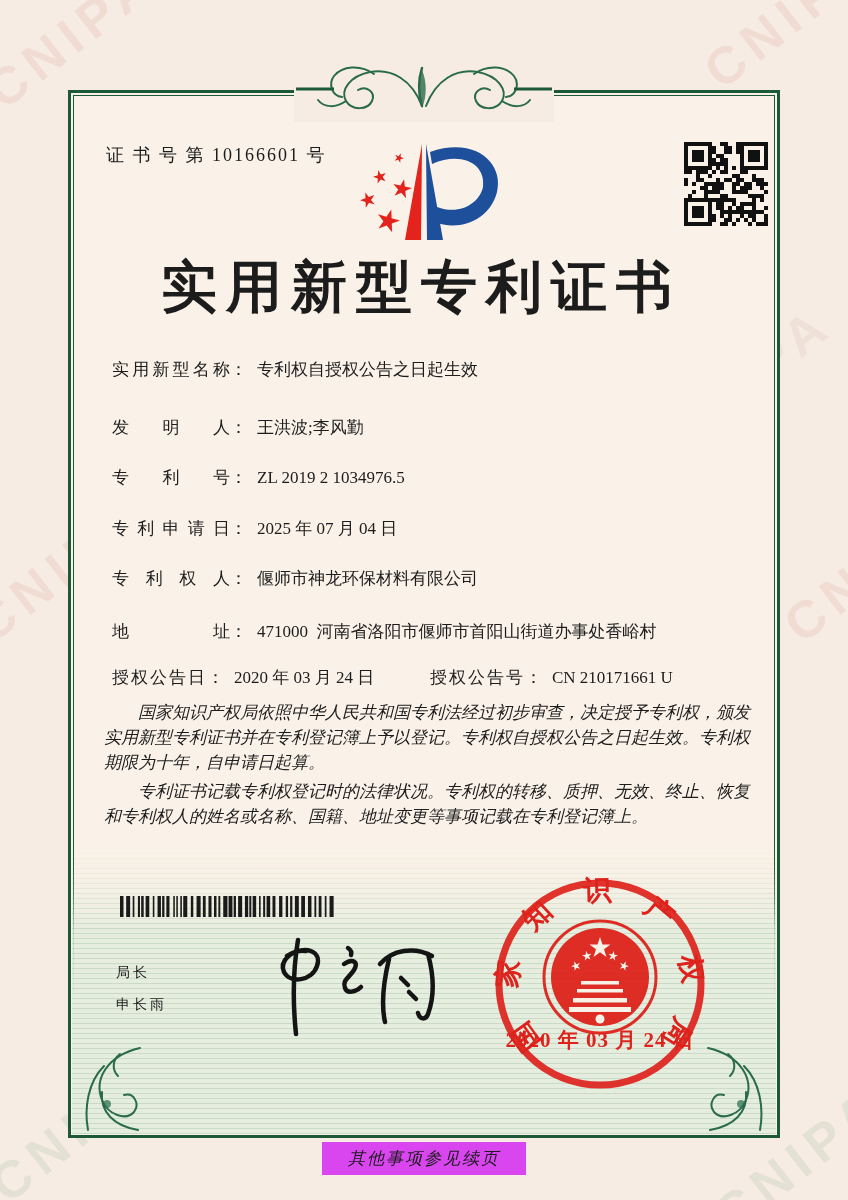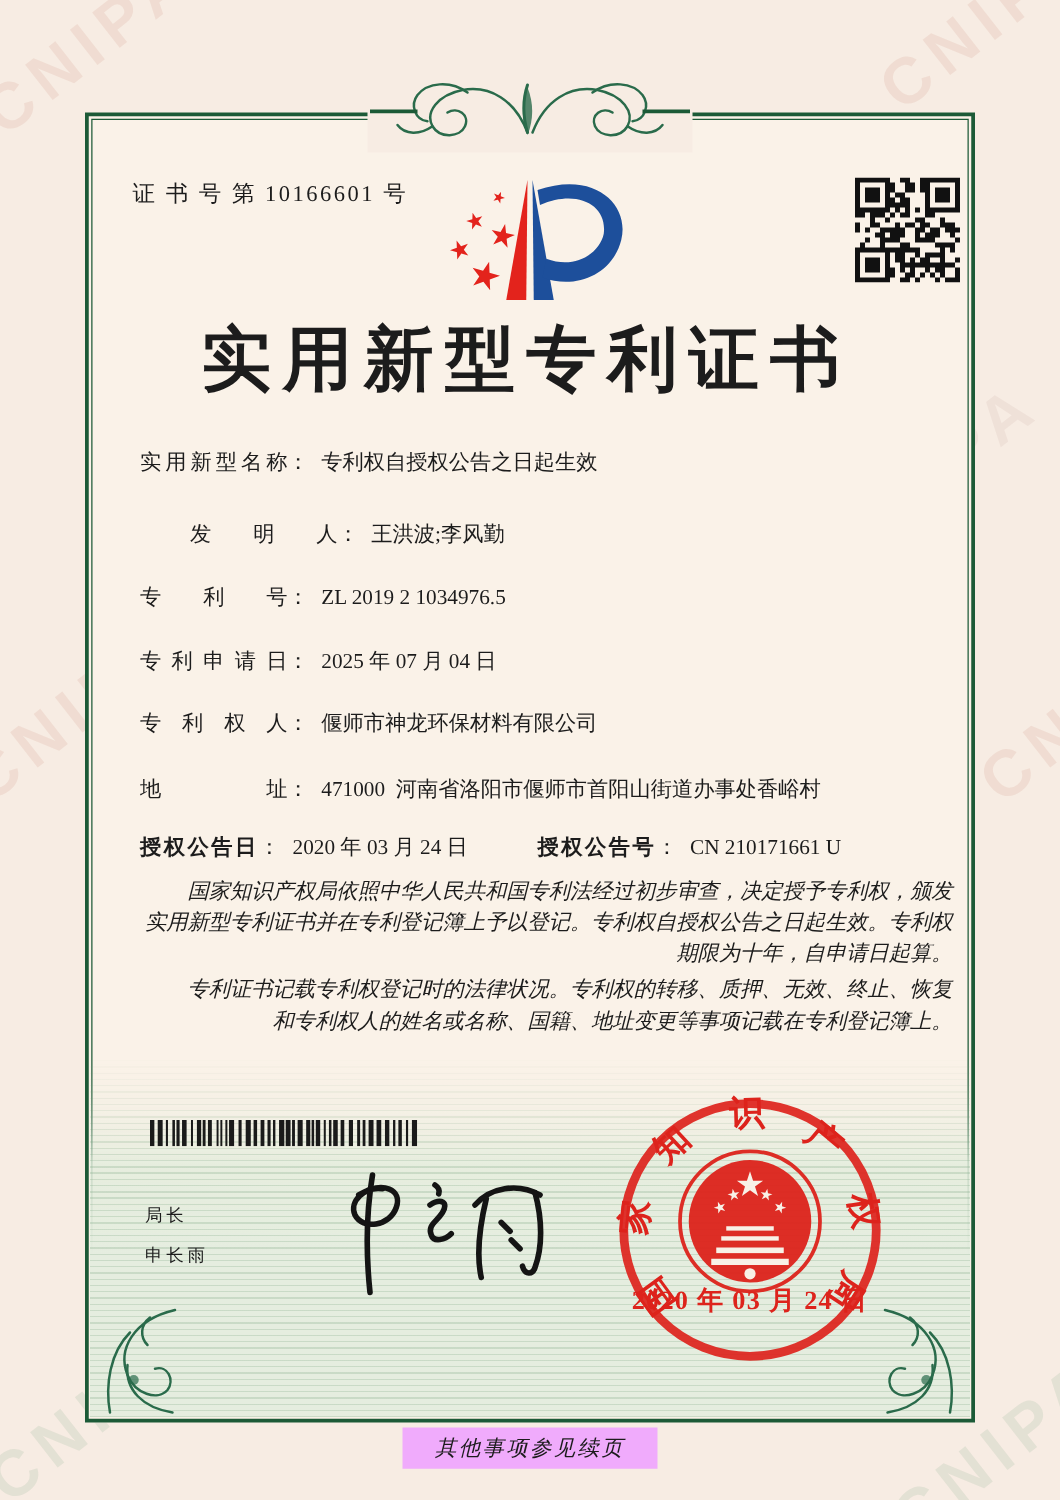--- a/index.html
+++ b/index.html
@@ -53,31 +53,30 @@
     position:absolute;left:68px;top:250px;width:706px;text-align:center;
     font-size:56px;font-weight:bold;letter-spacing:9px;z-index:4;
   }
 
   
   .row{position:absolute;left:112px;width:650px;font-size:17px;z-index:4;white-space:nowrap;}
   .row .lbl{
     display:inline-block;width:118px;text-align:justify;text-align-last:justify;
     vertical-align:top;
   }
-  .row .lbl.natural{width:auto;text-align:left;text-align-last:auto;letter-spacing:2px;font-weight:bold;}
+  .row .lbl.natural{width:auto;text-align:left;text-align-last:auto;letter-spacing:2px;}
   .row .colon{display:inline-block;margin-right:10px;}
   .row .val{white-space:pre-wrap;}
   .row .pair2{position:absolute;left:318px;top:0;}
 
   
   .paras{
     position:absolute;left:104px;top:700px;width:658px;z-index:4;
     font-size:17px;line-height:25px;font-style:italic;
     font-family:"Liberation Serif","DejaVu Serif",serif;
-    text-align:right;
   }
   .paras p{margin:0 0 4px 0;text-indent:2em;}
 
   
   .barcode{position:absolute;left:120px;top:896px;width:215px;height:21px;z-index:4;}
   .director{
     position:absolute;left:116px;top:964px;z-index:4;
     font-family:"Liberation Sans","DejaVu Sans",sans-serif;font-size:14px;letter-spacing:3px;
   }
   .director .name{margin-top:14px;}
@@ -90,21 +89,21 @@
   }
 
   .page-indicator{
     position:absolute;left:68px;top:1086px;width:706px;text-align:center;
     font-size:15px;letter-spacing:1px;z-index:4;
   }
   .continuation{
     position:absolute;left:0;top:1142px;width:848px;text-align:center;z-index:4;
   }
   .continuation span{
-    display:inline-block;background:#f0abfc;padding:5px 26px;
+    display:inline-block;background:#d946ef;padding:5px 26px;
     font-size:17px;font-style:italic;letter-spacing:2px;
   }
 </style>
 </head>
 <body>
 
 <div class="stage">
 
   <div class="wm" style="left:-28px;top:6px;">CNIPA</div>
   <div class="wm" style="left:690px;top:-14px;">CNIPA</div>
@@ -175,21 +174,21 @@
 
   <svg class="qr" id="qr-svg" viewBox="0 0 21 21">
       <path d="M0,0h1v1h-1zM1,0h1v1h-1zM2,0h1v1h-1zM3,0h1v1h-1zM4,0h1v1h-1zM5,0h1v1h-1zM6,0h1v1h-1zM9,0h1v1h-1zM10,0h1v1h-1zM13,0h1v1h-1zM14,0h1v1h-1zM15,0h1v1h-1zM16,0h1v1h-1zM17,0h1v1h-1zM18,0h1v1h-1zM19,0h1v1h-1zM20,0h1v1h-1zM0,1h1v1h-1zM6,1h1v1h-1zM7,1h1v1h-1zM10,1h1v1h-1zM11,1h1v1h-1zM13,1h1v1h-1zM14,1h1v1h-1zM20,1h1v1h-1zM0,2h1v1h-1zM2,2h1v1h-1zM3,2h1v1h-1zM4,2h1v1h-1zM6,2h1v1h-1zM7,2h1v1h-1zM10,2h1v1h-1zM11,2h1v1h-1zM13,2h1v1h-1zM14,2h1v1h-1zM16,2h1v1h-1zM17,2h1v1h-1zM18,2h1v1h-1zM20,2h1v1h-1zM0,3h1v1h-1zM2,3h1v1h-1zM3,3h1v1h-1zM4,3h1v1h-1zM6,3h1v1h-1zM8,3h1v1h-1zM9,3h1v1h-1zM14,3h1v1h-1zM16,3h1v1h-1zM17,3h1v1h-1zM18,3h1v1h-1zM20,3h1v1h-1zM0,4h1v1h-1zM2,4h1v1h-1zM3,4h1v1h-1zM4,4h1v1h-1zM6,4h1v1h-1zM7,4h1v1h-1zM9,4h1v1h-1zM10,4h1v1h-1zM14,4h1v1h-1zM16,4h1v1h-1zM17,4h1v1h-1zM18,4h1v1h-1zM20,4h1v1h-1zM0,5h1v1h-1zM6,5h1v1h-1zM7,5h1v1h-1zM8,5h1v1h-1zM9,5h1v1h-1zM10,5h1v1h-1zM14,5h1v1h-1zM20,5h1v1h-1zM0,6h1v1h-1zM1,6h1v1h-1zM2,6h1v1h-1zM3,6h1v1h-1zM4,6h1v1h-1zM5,6h1v1h-1zM6,6h1v1h-1zM8,6h1v1h-1zM10,6h1v1h-1zM12,6h1v1h-1zM14,6h1v1h-1zM15,6h1v1h-1zM16,6h1v1h-1zM17,6h1v1h-1zM18,6h1v1h-1zM19,6h1v1h-1zM20,6h1v1h-1zM0,7h1v1h-1zM1,7h1v1h-1zM3,7h1v1h-1zM4,7h1v1h-1zM5,7h1v1h-1zM7,7h1v1h-1zM9,7h1v1h-1zM10,7h1v1h-1zM14,7h1v1h-1zM15,7h1v1h-1zM3,8h1v1h-1zM6,8h1v1h-1zM12,8h1v1h-1zM13,8h1v1h-1zM17,8h1v1h-1zM0,9h1v1h-1zM3,9h1v1h-1zM4,9h1v1h-1zM8,9h1v1h-1zM10,9h1v1h-1zM11,9h1v1h-1zM13,9h1v1h-1zM14,9h1v1h-1zM17,9h1v1h-1zM18,9h1v1h-1zM19,9h1v1h-1zM0,10h1v1h-1zM2,10h1v1h-1zM5,10h1v1h-1zM6,10h1v1h-1zM7,10h1v1h-1zM8,10h1v1h-1zM9,10h1v1h-1zM12,10h1v1h-1zM13,10h1v1h-1zM15,10h1v1h-1zM16,10h1v1h-1zM18,10h1v1h-1zM19,10h1v1h-1zM20,10h1v1h-1zM4,11h1v1h-1zM5,11h1v1h-1zM7,11h1v1h-1zM8,11h1v1h-1zM9,11h1v1h-1zM12,11h1v1h-1zM14,11h1v1h-1zM15,11h1v1h-1zM16,11h1v1h-1zM19,11h1v1h-1zM2,12h1v1h-1zM5,12h1v1h-1zM6,12h1v1h-1zM7,12h1v1h-1zM8,12h1v1h-1zM12,12h1v1h-1zM13,12h1v1h-1zM14,12h1v1h-1zM15,12h1v1h-1zM20,12h1v1h-1zM1,13h1v1h-1zM5,13h1v1h-1zM9,13h1v1h-1zM10,13h1v1h-1zM16,13h1v1h-1zM17,13h1v1h-1zM18,13h1v1h-1zM19,13h1v1h-1zM0,14h1v1h-1zM1,14h1v1h-1zM2,14h1v1h-1zM3,14h1v1h-1zM4,14h1v1h-1zM5,14h1v1h-1zM6,14h1v1h-1zM7,14h1v1h-1zM8,14h1v1h-1zM9,14h1v1h-1zM10,14h1v1h-1zM11,14h1v1h-1zM12,14h1v1h-1zM17,14h1v1h-1zM19,14h1v1h-1zM0,15h1v1h-1zM6,15h1v1h-1zM8,15h1v1h-1zM9,15h1v1h-1zM12,15h1v1h-1zM14,15h1v1h-1zM15,15h1v1h-1zM16,15h1v1h-1zM17,15h1v1h-1zM0,16h1v1h-1zM2,16h1v1h-1zM3,16h1v1h-1zM4,16h1v1h-1zM6,16h1v1h-1zM8,16h1v1h-1zM9,16h1v1h-1zM11,16h1v1h-1zM13,16h1v1h-1zM14,16h1v1h-1zM17,16h1v1h-1zM20,16h1v1h-1zM0,17h1v1h-1zM2,17h1v1h-1zM3,17h1v1h-1zM4,17h1v1h-1zM6,17h1v1h-1zM9,17h1v1h-1zM10,17h1v1h-1zM11,17h1v1h-1zM12,17h1v1h-1zM13,17h1v1h-1zM14,17h1v1h-1zM15,17h1v1h-1zM16,17h1v1h-1zM17,17h1v1h-1zM18,17h1v1h-1zM19,17h1v1h-1zM0,18h1v1h-1zM2,18h1v1h-1zM3,18h1v1h-1zM4,18h1v1h-1zM6,18h1v1h-1zM7,18h1v1h-1zM9,18h1v1h-1zM11,18h1v1h-1zM14,18h1v1h-1zM16,18h1v1h-1zM17,18h1v1h-1zM20,18h1v1h-1zM0,19h1v1h-1zM6,19h1v1h-1zM7,19h1v1h-1zM10,19h1v1h-1zM11,19h1v1h-1zM13,19h1v1h-1zM15,19h1v1h-1zM17,19h1v1h-1zM20,19h1v1h-1zM0,20h1v1h-1zM1,20h1v1h-1zM2,20h1v1h-1zM3,20h1v1h-1zM4,20h1v1h-1zM5,20h1v1h-1zM6,20h1v1h-1zM9,20h1v1h-1zM10,20h1v1h-1zM12,20h1v1h-1zM16,20h1v1h-1zM18,20h1v1h-1zM19,20h1v1h-1zM20,20h1v1h-1z" fill="#111"></path>
     </svg>
 
   <div class="title">实用新型专利证书</div>
 
   <div class="row" style="top:358px;">
     <span class="lbl">实用新型名称</span><span class="colon">：</span><span class="val">专利权自授权公告之日起生效</span>
   </div>
-  <div class="row" style="top:416px;margin-left:40px;">
+  <div class="row" style="top:416px;">
     <span class="lbl">发明人</span><span class="colon">：</span><span class="val">王洪波;李风勤</span>
   </div>
   <div class="row" style="top:466px;">
     <span class="lbl">专利号</span><span class="colon">：</span><span class="val">ZL 2019 2 1034976.5</span>
   </div>
   <div class="row" style="top:517px;">
     <span class="lbl">专利申请日</span><span class="colon">：</span><span class="val">2025 年 07 月 04 日</span>
   </div>
   <div class="row" style="top:567px;">
     <span class="lbl">专利权人</span><span class="colon">：</span><span class="val">偃师市神龙环保材料有限公司</span>

